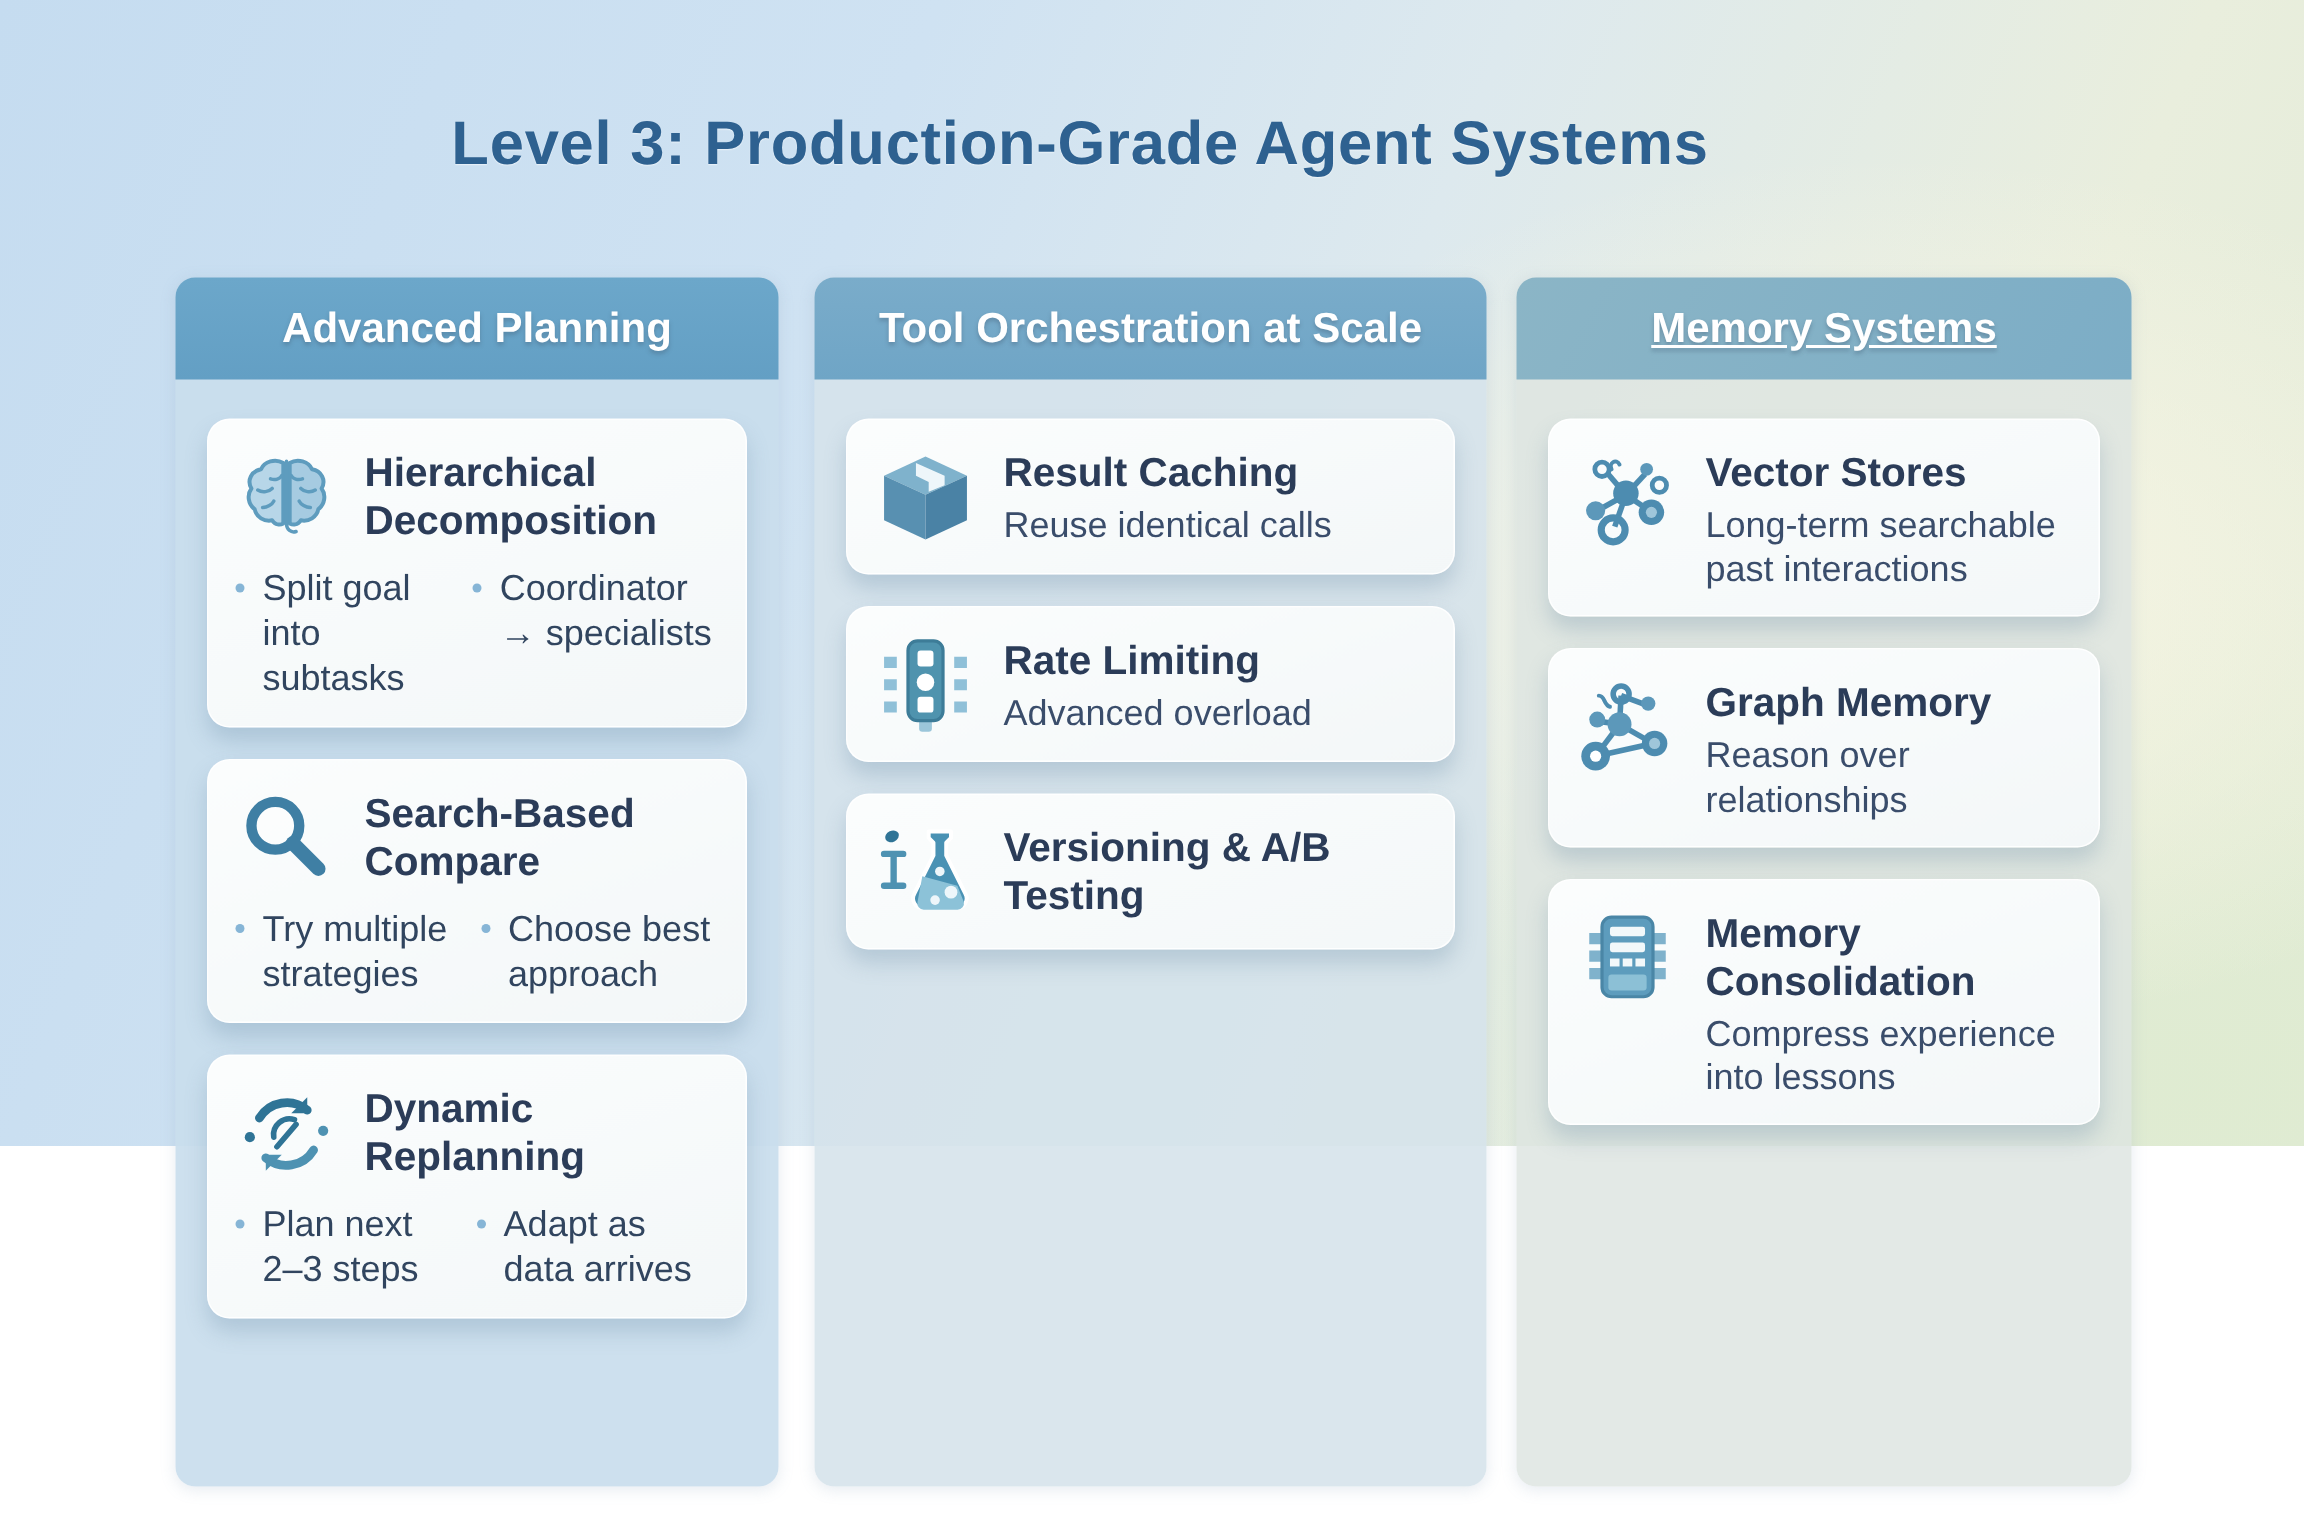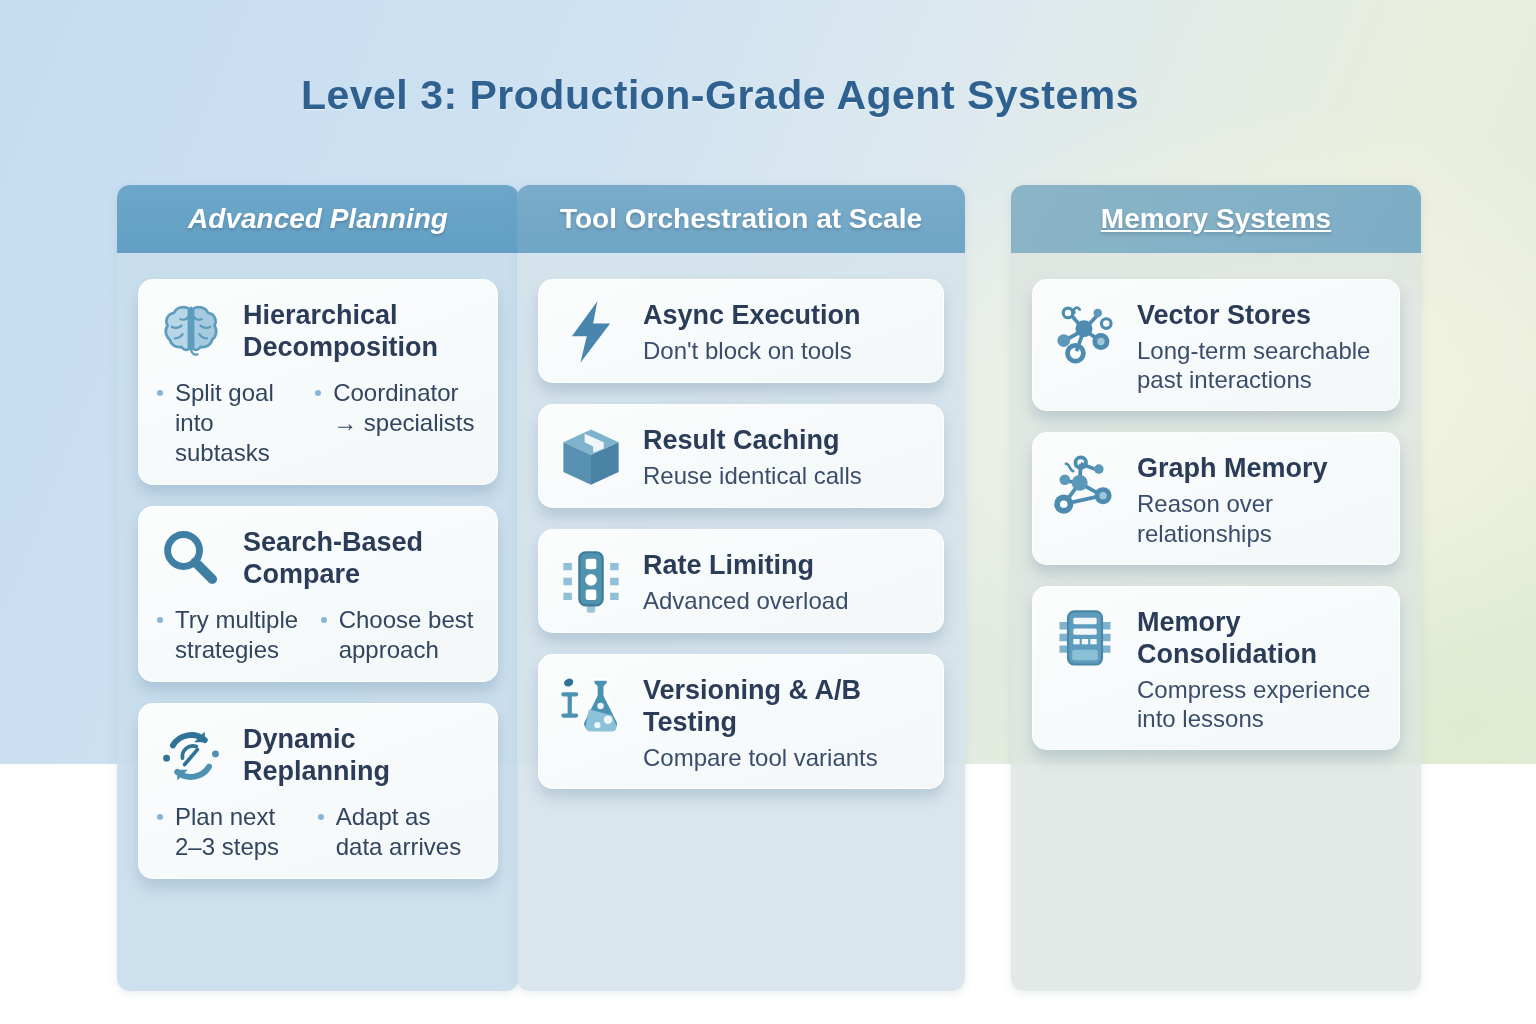--- a/index.html
+++ b/index.html
@@ -27,32 +27,32 @@
     text-shadow: 0 1px 1px rgba(255,255,255,0.6);
   }
   .column {
     position: absolute;
     top: 185px;
     height: 806px;
     border-radius: 13px;
     box-shadow: 0 2px 10px rgba(120,150,175,0.18);
   }
   .column.col-0 { left: 117px; width: 402px; background: rgba(201,221,237,0.92); }
-  .column.col-1 { left: 517px; width: 448px; background: rgba(213,226,234,0.88); }
+  .column.col-1 { left: 543px; width: 448px; background: rgba(213,226,234,0.88); }
   .column.col-2 { left: 1011px; width: 410px; background: rgba(221,228,224,0.82); }
   .col-header {
     height: 68px;
     border-radius: 13px 13px 0 0;
     display: flex; align-items: center; justify-content: center;
     color: #ffffff;
     font-size: 28px;
     font-weight: 700;
     text-shadow: 0 2px 3px rgba(70,100,125,0.45);
   }
-  .col-0 .col-header { background: linear-gradient(180deg, #6ca7ca, #639fc4); font-style: italic; }
+  .col-0 .col-header { background: linear-gradient(180deg, #6ca7ca, #639fc4); }
   .col-1 .col-header { background: linear-gradient(180deg, #7aacca, #6fa5c6); }
   .col-2 .col-header { background: linear-gradient(120deg, #8bb5c6, #7cadc6); text-decoration: underline; }
   .cards { padding: 26px 21px 0 21px; display: flex; flex-direction: column; gap: 21px; }
   .card {
     background: linear-gradient(160deg, #fbfdfd, #f3f7f8);
     border: 1px solid rgba(255,255,255,0.85);
     border-radius: 15px;
     box-shadow: 0 9px 14px rgba(107,139,164,0.30);
     padding: 18px 18px 16px 18px;
   }
@@ -173,34 +173,20 @@
   </div>
         </div>
   </div>
       <div class="column col-1">
     <div class="col-header">Tool Orchestration at Scale</div>
     <div class="cards">
           <div class="card">
     <div class="card-top">
       <span class="card-icon">
                 <svg viewBox="0 0 64 64">
-                  <polygon points="38,3 14,36 28,36 22,61 50,24 34,24" fill="#4886ad"></polygon>
-                </svg>
-              </span>
-      <div class="card-text">
-        <div class="card-title">Async Execution</div>
-        <div class="card-sub">Don't block on tools</div>
-      </div>
-    </div>
-
-  </div>
-          <div class="card">
-    <div class="card-top">
-      <span class="card-icon">
-                <svg viewBox="0 0 64 64">
                   <polygon points="32,6 58,18 32,30 6,18" fill="#7fb2cc"></polygon>
                   <polygon points="6,18 32,30 32,58 6,46" fill="#5890b1"></polygon>
                   <polygon points="58,18 32,30 32,58 58,46" fill="#4a82a5"></polygon>
                   <polyline points="26,10 44,18 44,24 34,28 34,22 26,18" fill="#eef6fa"></polyline>
                 </svg>
               </span>
       <div class="card-text">
         <div class="card-title">Result Caching</div>
         <div class="card-sub">Reuse identical calls</div>
       </div>
@@ -234,21 +220,20 @@
                   <path d="M12 20v20M6 40h12M6 20h12" stroke="#4e92b2" stroke-width="4" stroke-linecap="round" fill="none"></path>
                   <path d="M34 6h14v4l-3 3v8l12 24a6 6 0 0 1-5 9H30a6 6 0 0 1-5-9l12-24v-8l-3-3z" fill="#4a92b4" stroke="#ffffff" stroke-width="2.5" stroke-linejoin="round"></path>
                   <path d="M30 34l22 6 4 10a4 4 0 0 1-4 5H31a4 4 0 0 1-4-5z" fill="#8cc2d8"></path>
                   <circle cx="41" cy="31" r="3" fill="#eef6fa"></circle>
                   <circle cx="48" cy="44" r="4" fill="#eef6fa"></circle>
                   <circle cx="38" cy="49" r="3" fill="#eef6fa"></circle>
                 </svg>
               </span>
       <div class="card-text">
         <div class="card-title">Versioning &amp; A/B Testing</div>
-        <div class="card-sub">Compare tool variants</div>
       </div>
     </div>
 
   </div>
         </div>
   </div>
       <div class="column col-2">
     <div class="col-header">Memory Systems</div>
     <div class="cards">
           <div class="card">

